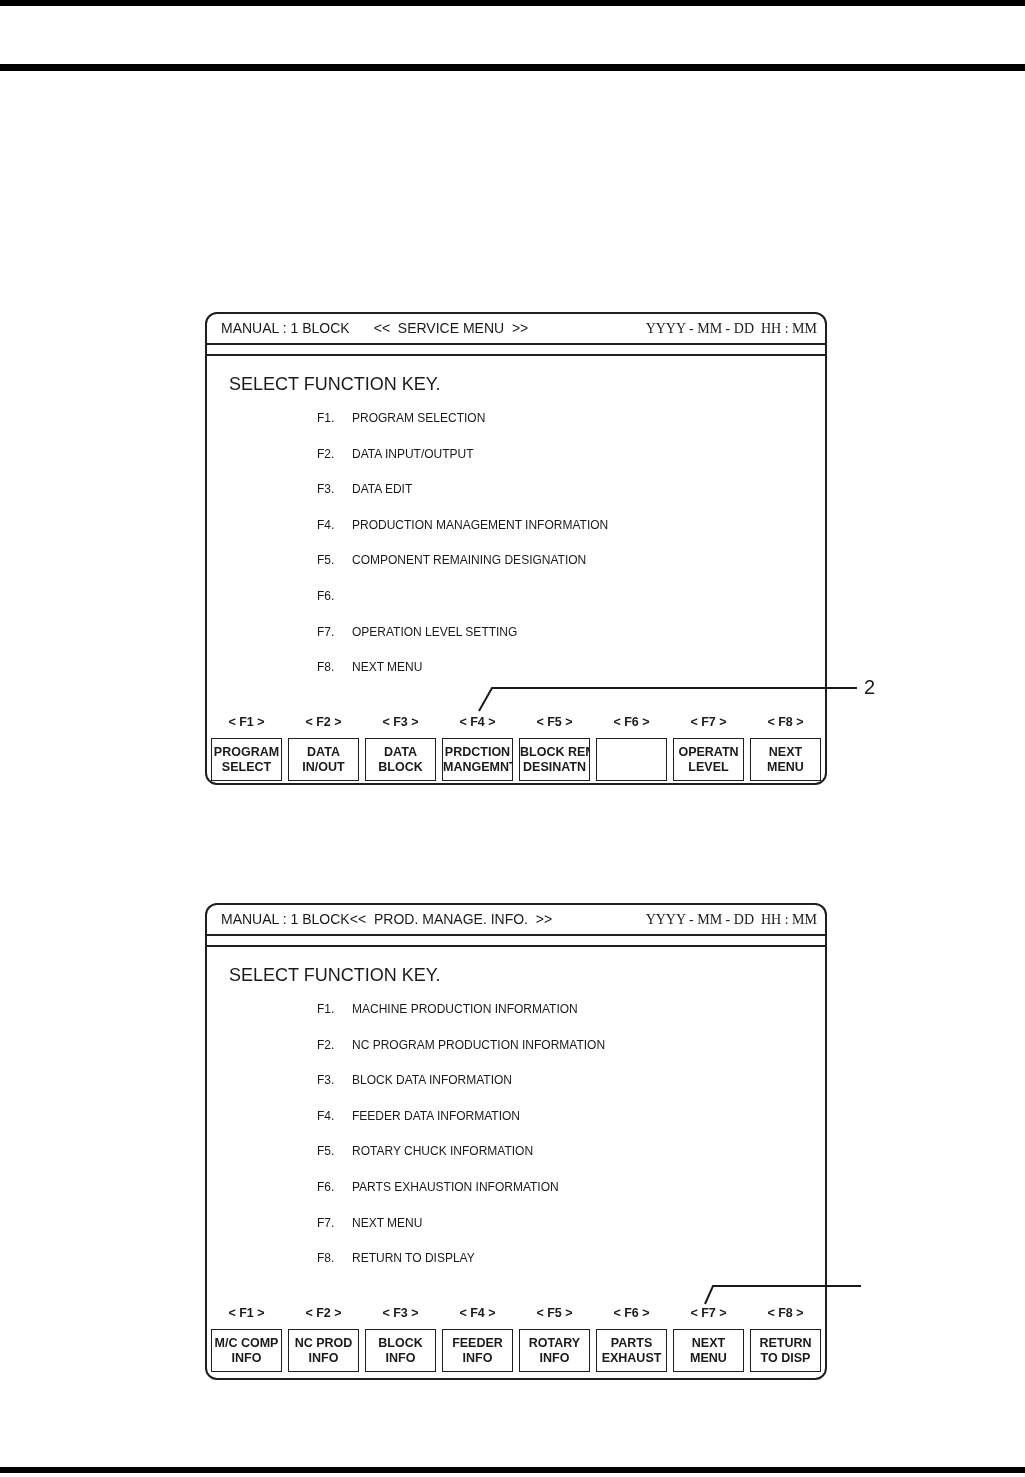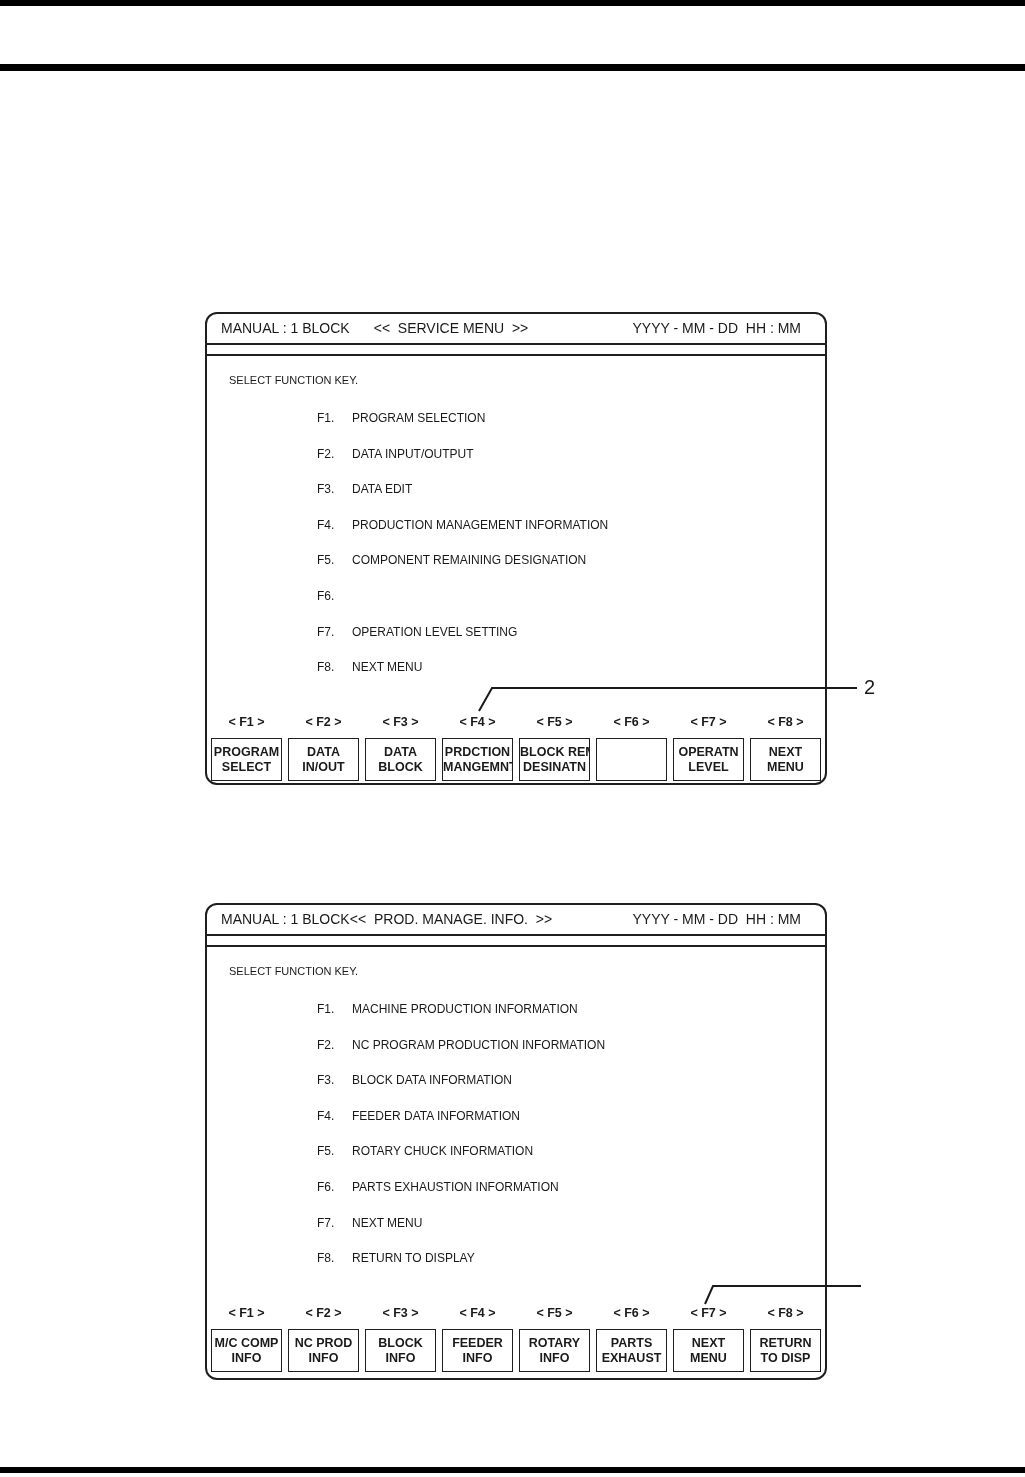--- a/index.html
+++ b/index.html
@@ -21,24 +21,24 @@
   .screen-1 { top:312px; height:473px; }
   .screen-2 { top:903px; height:477px; }
 
   .screen-header {
     position:relative; height:29px; border-bottom:2px solid #1f1f1f;
     font-size:14px; line-height:29px;
   }
   .screen-header span { white-space:pre; }
   .hdr-left  { position:absolute; left:14px; }
   .hdr-center{ position:absolute; left:244px; transform:translateX(-50%); }
-  .hdr-right { position:absolute; right:24px; }
+  .hdr-right { position:absolute; right:8px;font-family:Liberation Serif, serif; }
   .hdr-rule2 { height:2px; background:#1f1f1f; margin-top:9px; }
 
-  .prompt { position:absolute; top:60px; left:22px; font-size:11px; white-space:pre; }
+  .prompt { position:absolute; top:60px; left:22px; font-size:18px; white-space:pre; }
 
   .menu { position:absolute; top:97px; left:110px; right:12px; }
   .menu-row { height:35.6px; display:flex; font-size:12px; }
   .menu-key { width:35px; flex:none; white-space:pre; }
   .menu-label { white-space:pre; }
 
   .fkeys {
     position:absolute; left:4px; right:4px; top:401px;
     display:flex; gap:6px;font-weight:bold;
   }

